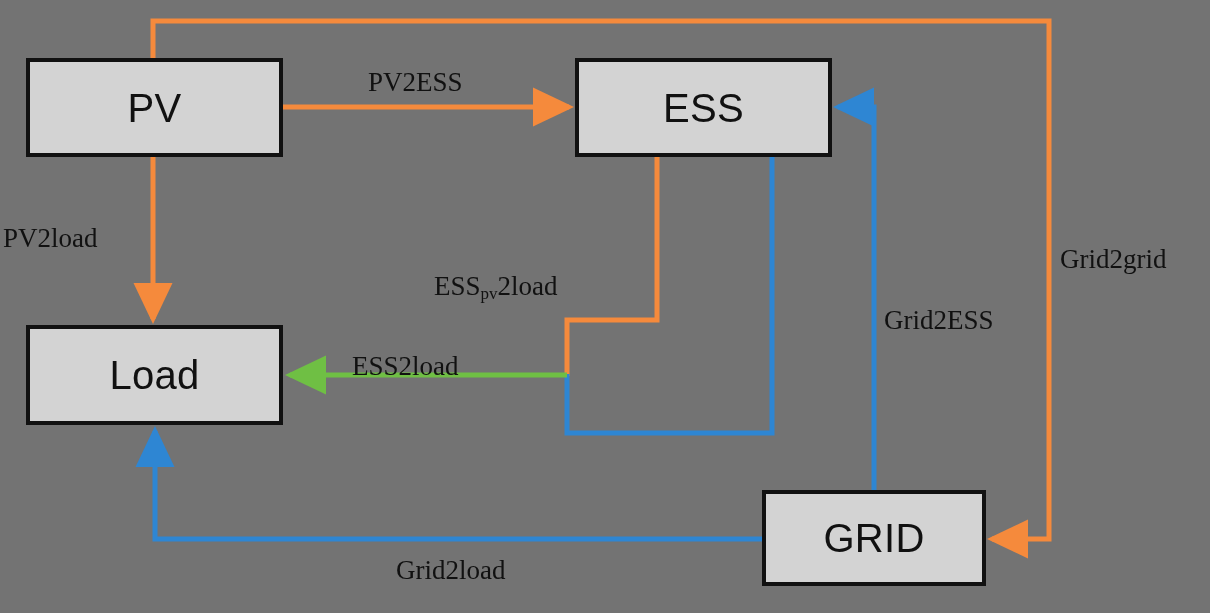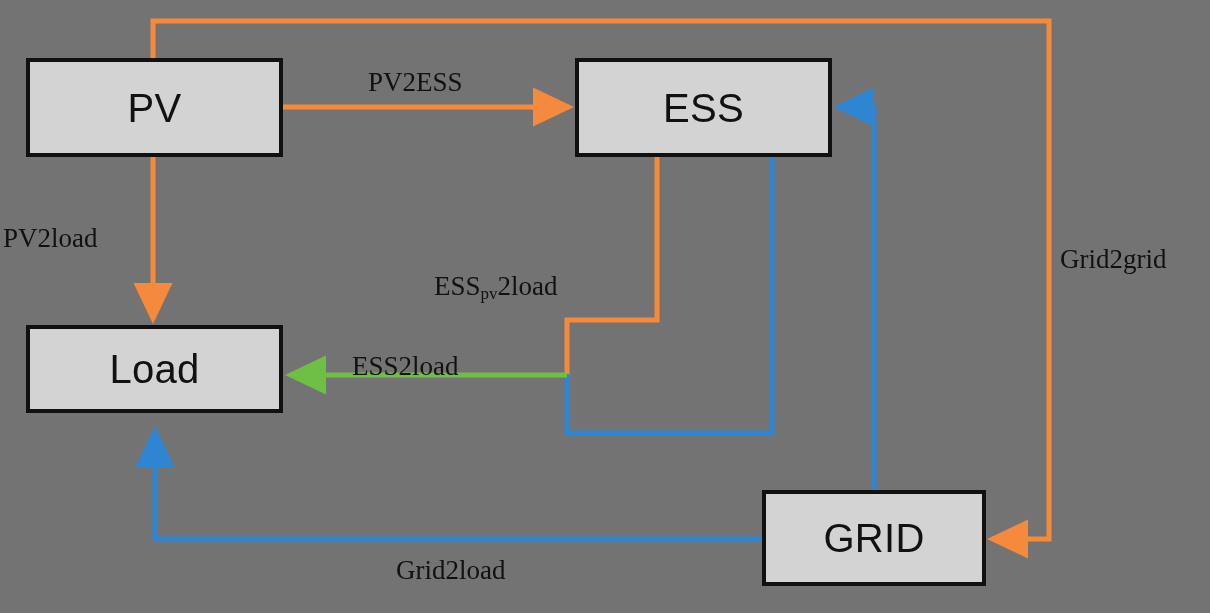--- a/index.html
+++ b/index.html
@@ -89,37 +89,38 @@
   </svg>
 
   <div class="node-box" style="left:26px; top:58px; width:257px; height:99px;">
     <span class="node-label">PV</span>
   </div>
 
   <div class="node-box" style="left:575px; top:58px; width:257px; height:99px;">
     <span class="node-label">ESS</span>
   </div>
 
-  <div class="node-box" style="left:26px; top:325px; width:257px; height:88px;">
+  <div class="node-box" style="left:26px; top:325px; width:257px; height:100px;">
     <span class="node-label">Load</span>
   </div>
 
   <div class="node-box" style="left:762px; top:490px; width:224px; height:96px;">
     <span class="node-label">GRID</span>
   </div>
 
   <div class="edge-label" style="left:368px; top:69px;">PV2ESS</div>
 
   <div class="edge-label" style="left:3px; top:225px;">PV2load</div>
 
   <div class="edge-label" style="left:434px; top:273px;">
     <span>ESS</span><sub>pv</sub><span>2load</span>
   </div>
 
   <div class="edge-label" style="left:352px; top:353px;">ESS2load</div>
 
 
+  <div class="edge-label" style="left:884px; top:307px;">Grid2ESS</div>
 
   <div class="edge-label" style="left:396px; top:557px;">Grid2load</div>
 
   <div class="edge-label" style="left:1060px; top:246px;">Grid2grid</div>
 
 </div>
 
 </body></html>

